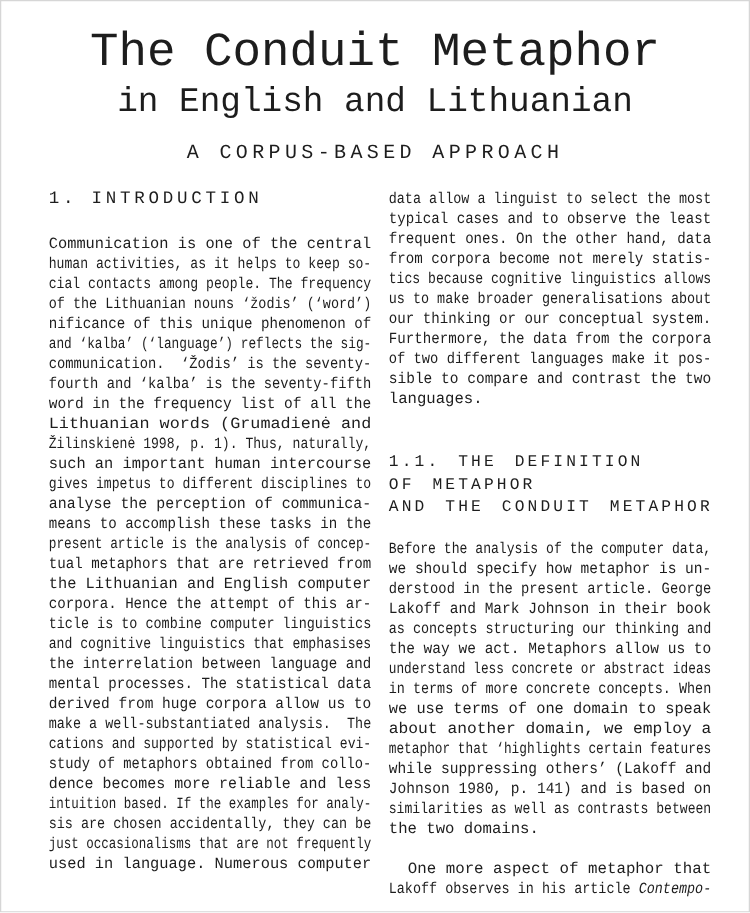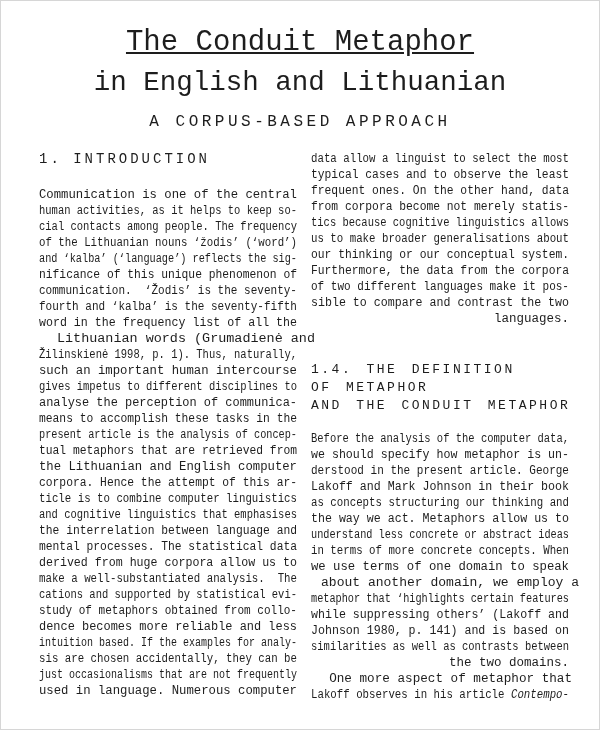--- a/index.html
+++ b/index.html
@@ -14,21 +14,21 @@
     background: #ffffff;
     border: 1px solid #d6d6d6;
     overflow: hidden;
   }
   .title {
     margin: 22px 0 0 0;
     text-align: center;
     font-weight: normal;
     line-height: 40px;
   }
-  .title .t1 { font-size: 29px; text-decoration: underline; }
+  .title .t1 { font-size: 38px; }
   .title .t2 { font-size: 27.5px; }
   .subtitle {
     margin-top: 10px;
     text-align: center;
     font-size: 16px;
     line-height: 18px;
     letter-spacing: 3.5px;
   }
   .columns {
     display: flex;
@@ -47,22 +47,22 @@
   }
   .h-sub {
     font-size: 13px;
     line-height: 18px;
     letter-spacing: 2.5px;
     word-spacing: 4px;
     font-weight: normal;
     margin: 34px 0 16px 0;
   }
   .h-sub div { white-space: pre; }
-  .para { font-size: 12.5px; text-align: right; }
-  .para + .para { margin-top: 0; }
+  .para { font-size: 12.5px; }
+  .para + .para { margin-top: 16px; }
   .tline {
     height: 16px;
     line-height: 16px;
     white-space: pre;
     overflow: visible;
   }
   .tli {
     display: inline-block;
     transform-origin: 0 50%;
     white-space: pre;
@@ -83,22 +83,22 @@
 
   <div class="columns">
 
     <div class="col">
       <h2 class="h-sec">1. INTRODUCTION</h2>
       <div class="para">
           <div class="tline"><span class="tli" style="transform: scaleX(0.982682);">Communication is one of the central</span></div>
           <div class="tline"><span class="tli" style="transform: scaleX(0.838854);">human activities, as it helps to keep so-</span></div>
           <div class="tline"><span class="tli" style="transform: scaleX(0.838854);">cial contacts among people. The frequency</span></div>
           <div class="tline"><span class="tli" style="transform: scaleX(0.859821);">of the Lithuanian nouns ‘žodis’ (‘word’)</span></div>
+          <div class="tline"><span class="tli" style="transform: scaleX(0.905114);">nificance of this unique phenomenon of</span></div>
           <div class="tline"><span class="tli" style="transform: scaleX(0.818885);">and ‘kalba’ (‘language’) reflects the sig-</span></div>
-          <div class="tline"><span class="tli" style="transform: scaleX(0.905114);">nificance of this unique phenomenon of</span></div>
           <div class="tline"><span class="tli" style="transform: scaleX(0.881863);">communication.  ‘Žodis’ is the seventy-</span></div>
           <div class="tline"><span class="tli" style="transform: scaleX(0.881863);">fourth and ‘kalba’ is the seventy-fifth</span></div>
           <div class="tline"><span class="tli" style="transform: scaleX(0.929573);">word in the frequency list of all the</span></div>
           <div class="tline"><span class="tli" style="transform: scaleX(1.07479);">Lithuanian words (Grumadienė and</span></div>
           <div class="tline"><span class="tli" style="transform: scaleX(0.838854);">Žilinskienė 1998, p. 1). Thus, naturally,</span></div>
           <div class="tline"><span class="tli" style="transform: scaleX(0.982682);">such an important human intercourse</span></div>
           <div class="tline"><span class="tli" style="transform: scaleX(0.838854);">gives impetus to different disciplines to</span></div>
           <div class="tline"><span class="tli" style="transform: scaleX(0.95539);">analyse the perception of communica-</span></div>
           <div class="tline"><span class="tli" style="transform: scaleX(0.905114);">means to accomplish these tasks in the</span></div>
           <div class="tline"><span class="tli" style="transform: scaleX(0.818885);">present article is the analysis of concep-</span></div>
@@ -129,21 +129,21 @@
           <div class="tline"><span class="tli" style="transform: scaleX(0.905114);">from corpora become not merely statis-</span></div>
           <div class="tline"><span class="tli" style="transform: scaleX(0.838854);">tics because cognitive linguistics allows</span></div>
           <div class="tline"><span class="tli" style="transform: scaleX(0.859821);">us to make broader generalisations about</span></div>
           <div class="tline"><span class="tli" style="transform: scaleX(0.905114);">our thinking or our conceptual system.</span></div>
           <div class="tline"><span class="tli" style="transform: scaleX(0.905114);">Furthermore, the data from the corpora</span></div>
           <div class="tline"><span class="tli" style="transform: scaleX(0.881863);">of two different languages make it pos-</span></div>
           <div class="tline"><span class="tli" style="transform: scaleX(0.929573);">sible to compare and contrast the two</span></div>
           <div class="tline"><span class="tli">languages.</span></div>
         </div>
       <h3 class="h-sub">
-        <div>1.4. THE DEFINITION</div>
+        <div>1.1. THE DEFINITION</div>
         <div>OF METAPHOR</div>
         <div>AND THE CONDUIT METAPHOR</div>
       </h3>
       <div class="para">
           <div class="tline"><span class="tli" style="transform: scaleX(0.838854);">Before the analysis of the computer data,</span></div>
           <div class="tline"><span class="tli" style="transform: scaleX(0.929573);">we should specify how metaphor is un-</span></div>
           <div class="tline"><span class="tli" style="transform: scaleX(0.881863);">derstood in the present article. George</span></div>
           <div class="tline"><span class="tli" style="transform: scaleX(0.929573);">Lakoff and Mark Johnson in their book</span></div>
           <div class="tline"><span class="tli" style="transform: scaleX(0.859821);">as concepts structuring our thinking and</span></div>
           <div class="tline"><span class="tli" style="transform: scaleX(0.929573);">the way we act. Metaphors allow us to</span></div>

